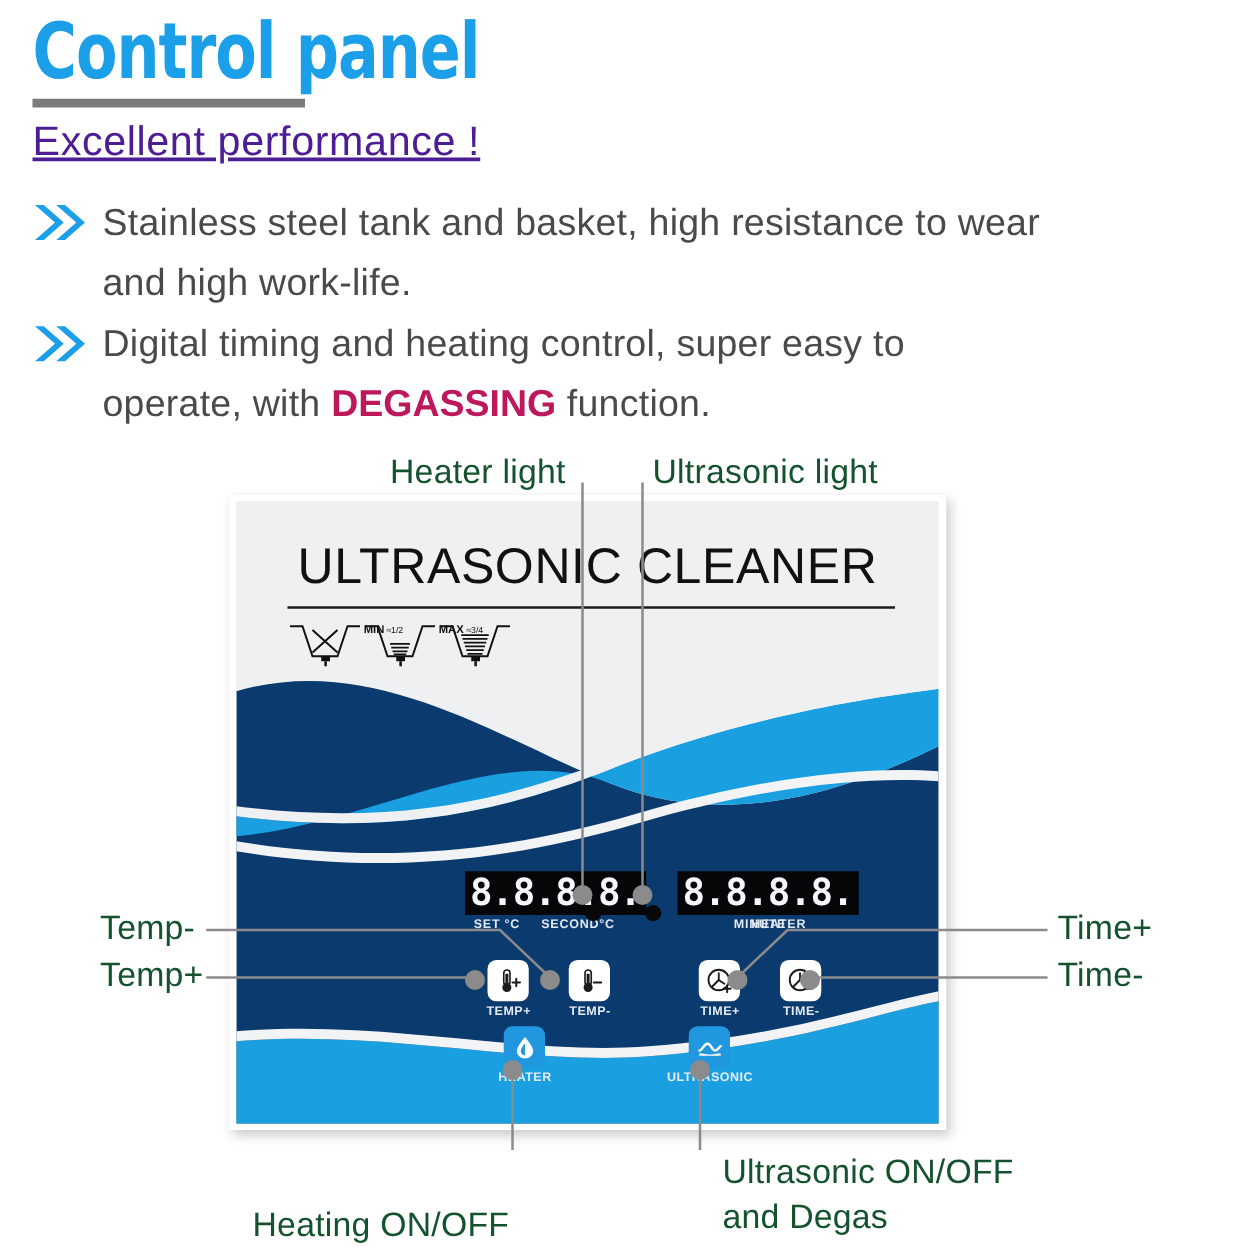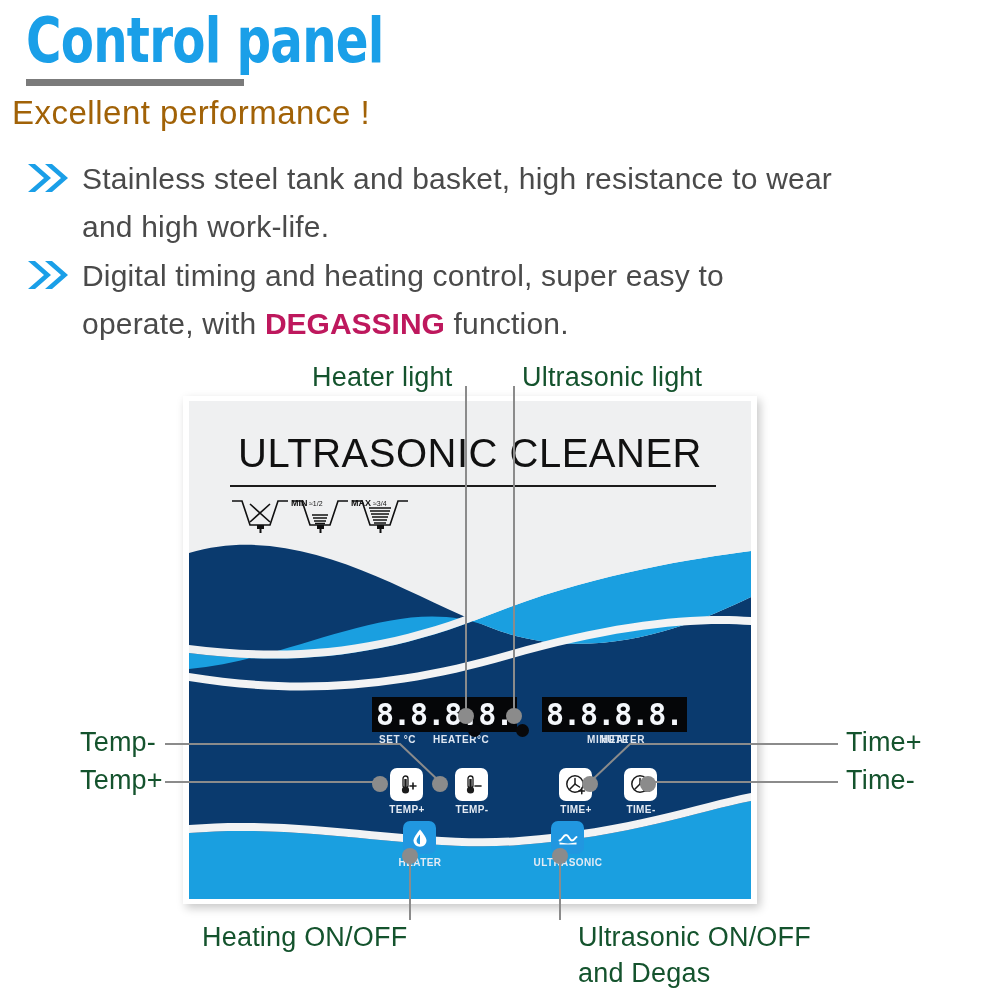--- a/index.html
+++ b/index.html
@@ -22,26 +22,27 @@
     color: #1a9fe8;
     transform: scaleX(0.78);
     transform-origin: left top;
     white-space: nowrap;
   }
   .title-rule {
     position: absolute; left: 26px; top: 79px;
     width: 218px; height: 7px; background: #7b7b7b;
   }
   .subtitle {
-    position: absolute; left: 12px; top: 92px;
+    position: absolute; left: 26px; top: 92px;
     font-size: 33px; line-height: 42px;
-    color: #a16207;
+    color: #4c1d95;
     font-weight: 300;
     letter-spacing: 0.5px;
     white-space: nowrap;
+    text-decoration: underline;
   }
 
   .bullet { position: absolute; left: 26px; }
   .bullet .chev {
     position: absolute; left: 0; top: 7px;
     width: 44px; height: 32px;
     color: #1a9fe8;
     font-size: 30px;
     font-weight: bold;
     line-height: 32px;
@@ -257,21 +258,21 @@
           <text x="62" y="11" font-family="Liberation Sans, sans-serif" font-size="9" font-weight="bold" fill="#111">MIN</text>
           <text x="80" y="11" font-family="Liberation Sans, sans-serif" font-size="7" fill="#111">≈1/2</text>
           <text x="122" y="11" font-family="Liberation Sans, sans-serif" font-size="9" font-weight="bold" fill="#111">MAX</text>
           <text x="144" y="11" font-family="Liberation Sans, sans-serif" font-size="7" fill="#111">≈3/4</text>
         </svg>
 
         <div class="disp" id="disp-temp">
           <span class="seg">8.8.8.8.</span>
         </div>
         <div class="disp-lbl" style="left:190px; top:333px;">SET °C</div>
-        <div class="disp-lbl" style="left:244px; top:333px;">HEATER°C</div>
+        <div class="disp-lbl" style="left:244px; top:333px;">SECOND°C</div>
 
         <div class="disp" id="disp-time">
           <span class="seg">8.8.8.8.</span>
         </div>
         <div class="disp-lbl" style="left:358px; top:333px;padding-left:40px;">MINUTE</div>
         <div class="disp-lbl" style="left:412px; top:333px;">HEATER</div>
 
         <div class="light" style="left:279px; top:323px;"></div>
         <div class="light" style="left:327px; top:323px;"></div>
 
@@ -370,17 +371,17 @@
 
   <div class="co-label" style="left:312px; top:362px;">Heater light</div>
   <div class="co-label" style="left:522px; top:362px;">Ultrasonic light</div>
 
   <div class="co-label" style="left:80px; top:727px;">Temp-</div>
   <div class="co-label" style="left:80px; top:765px;">Temp+</div>
 
   <div class="co-label" style="left:846px; top:727px;">Time+</div>
   <div class="co-label" style="left:846px; top:765px;">Time-</div>
 
-  <div class="co-label" style="left:202px; top:922px;">Heating ON/OFF</div>
+  <div class="co-label" style="left:202px; top:965px;">Heating ON/OFF</div>
   <div class="co-label" style="left:578px; top:922px;text-align:right;">Ultrasonic ON/OFF</div>
   <div class="co-label" style="left:578px; top:958px;">and Degas</div>
 
 </div>
 
 </body></html>

